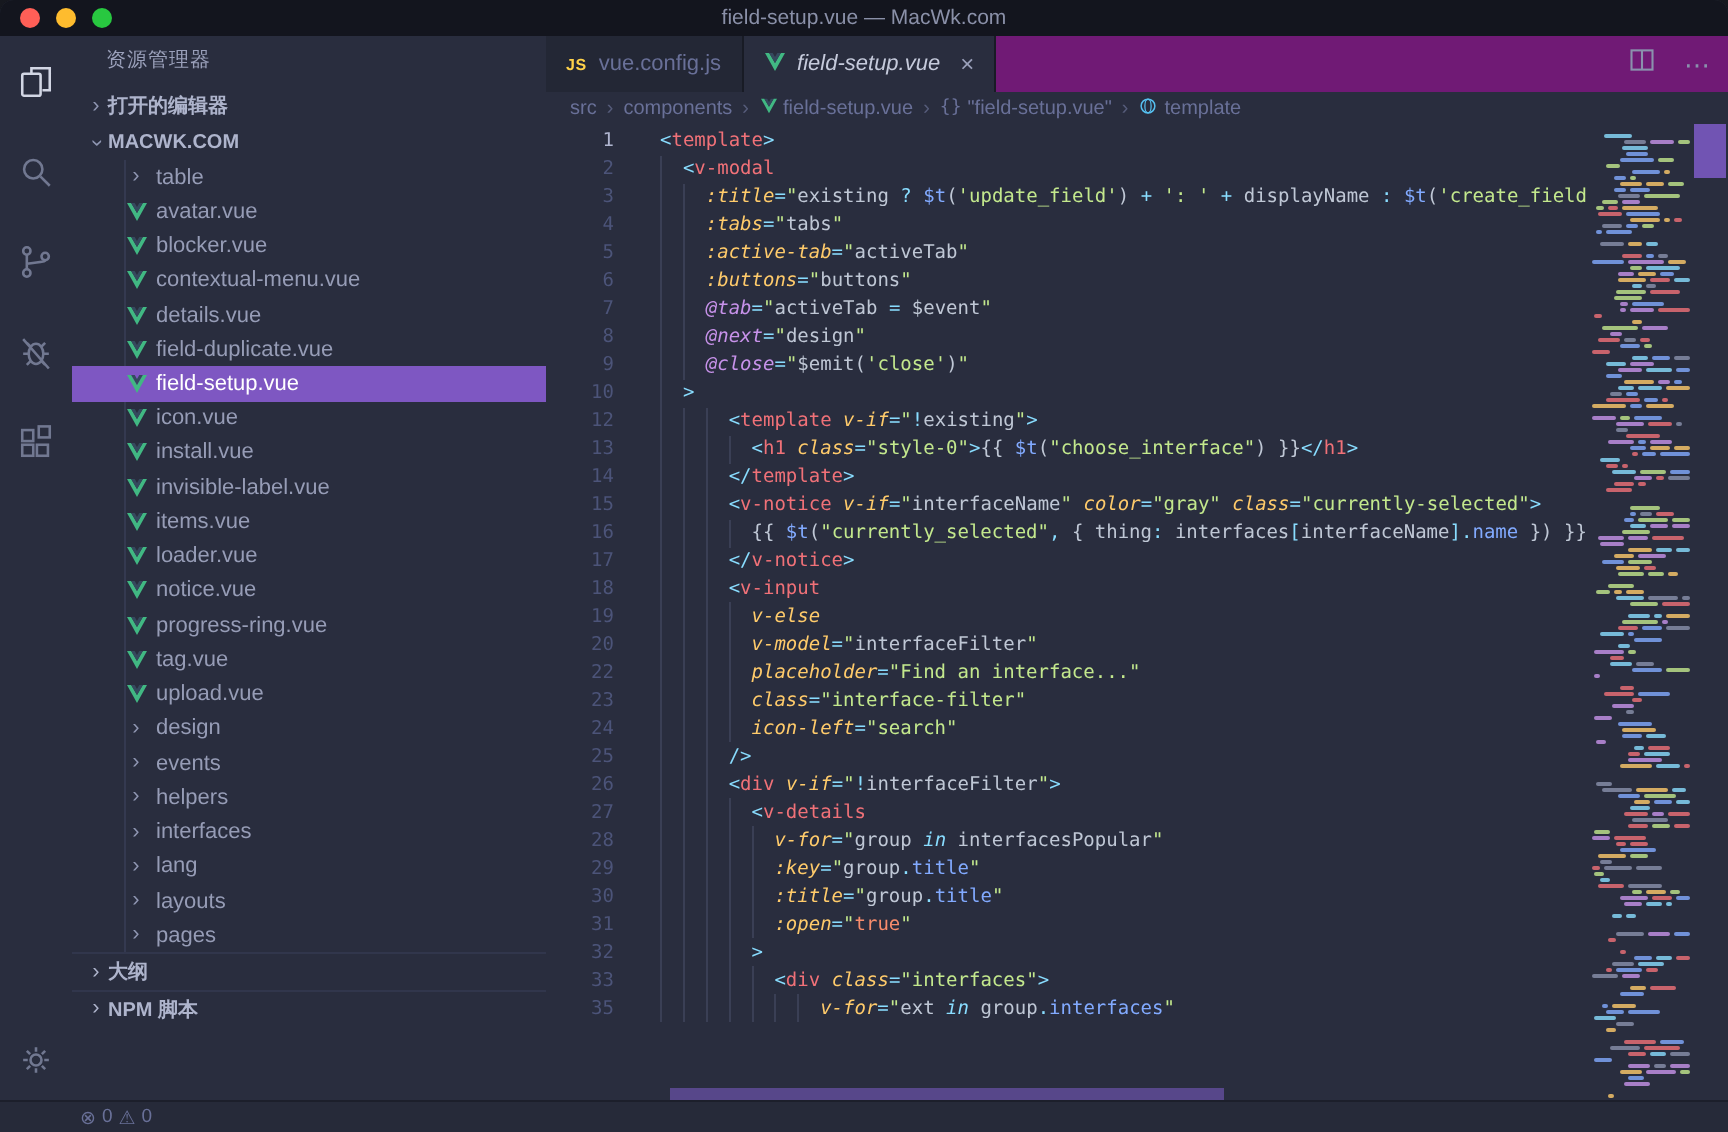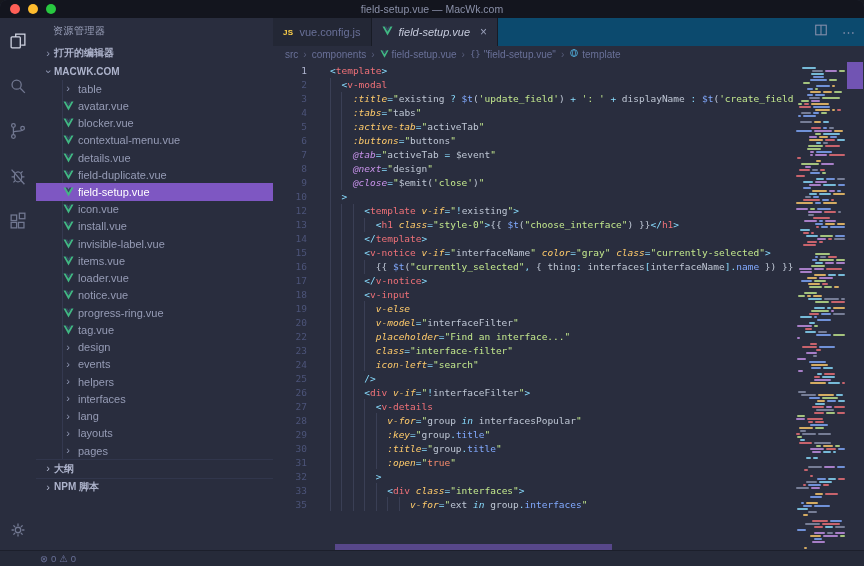--- a/index.html
+++ b/index.html
@@ -39,21 +39,21 @@
   .tree-row{height:17.24px;display:flex;align-items:center;font-size:11px;color:#969cb6;cursor:default;position:relative;}
   .tree-row .twisty{margin-left:26px;width:12px;text-align:center;color:#8f96b2;}
   .tree-row .vue-ic{margin-left:26px;width:12px;display:flex;justify-content:center;}
   .tree-row .lbl{margin-left:4px;}
   .tree-row.selected{background:#7e57c2;color:#ffffff;}
   .sb-section{height:17.5px;display:flex;align-items:center;font-size:10px;font-weight:bold;color:#aeb4cc;border-top:1px solid #31364c;}
   .sb-section .twisty{margin-left:6px;width:12px;text-align:center;font-weight:normal;}
 
   
   .editor-col{flex:1;display:flex;flex-direction:column;min-width:0;background:#292d3e;}
-  .tabstrip{height:28px;background:#0c4a6e;display:flex;flex:none;position:relative;}
+  .tabstrip{height:28px;background:#701a75;display:flex;flex:none;position:relative;}
   .tab{display:flex;align-items:center;padding:0 10px;font-size:11px;gap:6px;border-right:1px solid #181b25;cursor:default;}
   .tab.inactive{background:#232735;color:#697098;}
   .tab.active{background:#292d3e;color:#c6cbdc;}
   .tab.active .tab-label{font-style:italic;}
   .js-badge{color:#ffd24a;font-size:8px;font-weight:bold;letter-spacing:.3px;}
   .tab-close{color:#9aa0ba;font-size:12px;margin-left:4px;}
   .editor-actions{position:absolute;right:8px;top:0;height:28px;display:flex;align-items:center;gap:14px;color:#8a91ad;}
   .split-icon svg{stroke:#8a91ad;fill:none;stroke-width:1.2;}
   .more-icon{font-size:13px;letter-spacing:1px;color:#8a91ad;}
 
@@ -282,20 +282,29 @@
             <span class="lbl">progress-ring.vue</span>
           </div>
           <div class="tree-row">
             <span class="vue-ic">
               <svg width="11" height="10" viewBox="0 0 24 22">
                 <path fill="#41b883" d="M1 1h4.6L12 12 18.4 1H23L12 21z"></path>
                 <path fill="#35495e" d="M5.6 1h3.9L12 5.4 14.5 1h3.9L12 12z"></path>
               </svg>
             </span>
             <span class="lbl">tag.vue</span>
+          </div>
+          <div class="tree-row">
+            <span class="vue-ic">
+              <svg width="11" height="10" viewBox="0 0 24 22">
+                <path fill="#41b883" d="M1 1h4.6L12 12 18.4 1H23L12 21z"></path>
+                <path fill="#35495e" d="M5.6 1h3.9L12 5.4 14.5 1h3.9L12 12z"></path>
+              </svg>
+            </span>
+            <span class="lbl">upload.vue</span>
           </div>
           <div class="tree-row">
             <span class="twisty">›</span>
             <span class="lbl">design</span>
           </div>
           <div class="tree-row">
             <span class="twisty">›</span>
             <span class="lbl">events</span>
           </div>
           <div class="tree-row">

